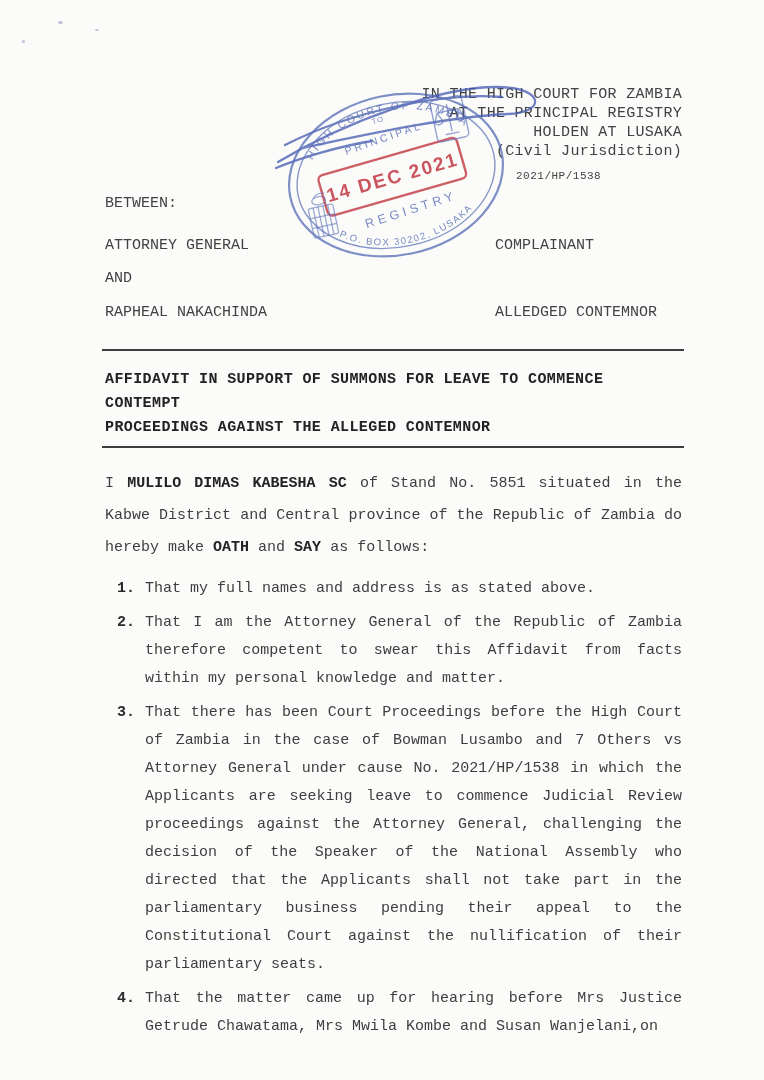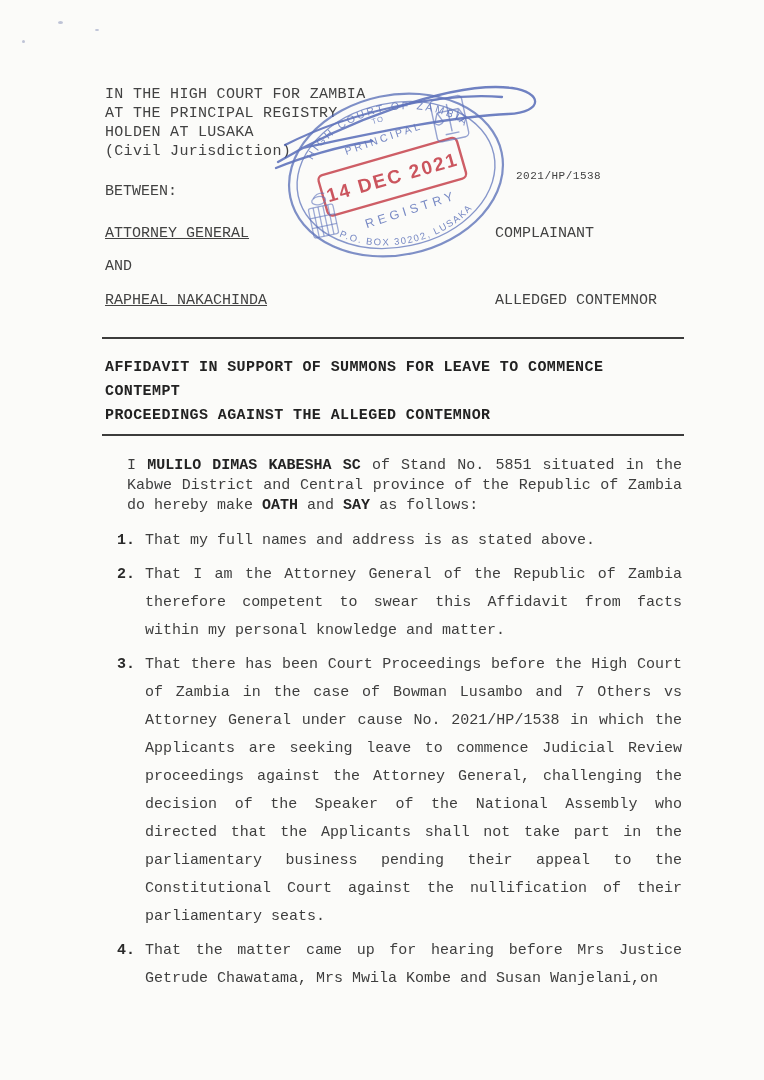--- a/index.html
+++ b/index.html
@@ -6,32 +6,32 @@
   html,body { background:#e8e8e6; }
   .page {
     position:relative;
     width:764px; height:1080px;
     background:#fbfbf9;
     font-family:"Liberation Mono","DejaVu Sans Mono",monospace;
     color:#3e3e3e;
     overflow:hidden;
   }
   .doc { position:absolute; left:105px; top:0; width:577px; }
-  .court-block { margin-top:85px; font-size:15px; line-height:19px; letter-spacing:0.3px; color:#424242; }
+  .court-block { margin-top:85px; font-size:15px; line-height:19px; letter-spacing:0.3px; color:#424242;text-align:right; }
   .header-row { position:relative; }
   .case-no { position:absolute; left:411px; top:85px; font-size:11px; color:#424242; letter-spacing:0.5px; }
-  .between { margin-top:21px; font-size:15px; line-height:19px; color:#424242; }
-  .party-row { position:relative; margin-top:23px; font-size:15px; line-height:19px; color:#424242;text-decoration:underline; }
+  .between { margin-top:33px; font-size:15px; line-height:19px; color:#424242; }
+  .party-row { position:relative; margin-top:23px; font-size:15px; line-height:19px; color:#424242; }
   .party-row .role { position:absolute; left:390px; top:0; }
   .and-row { margin-top:14px; font-size:15px; line-height:19px; color:#424242; }
   .party-row.second { margin-top:15px; }
   .rule { margin-top:27px; height:2px; background:#3c3c3c; width:582px; margin-left:-3px; }
   .rule.bottom { margin-top:6px; }
   .title { margin-top:17px; font-size:15px; line-height:24px; font-weight:bold; color:#222; letter-spacing:0.4px; }
-  .intro { margin-top:20px; font-size:15px; line-height:20px; text-align:justify; color:#3e3e3e;margin-left:22px; }
+  .intro { margin-top:20px; font-size:15px; line-height:32px; text-align:justify; color:#3e3e3e; }
   .intro b, .itext b { color:#232323; }
   .item { display:flex; margin-top:11px; font-size:15px; line-height:28px; }
   .item .num { width:28px; padding-left:12px; flex:0 0 40px; font-weight:bold; color:#2a2a2a; }
   .item .itext { flex:1; text-align:justify; color:#3e3e3e; }
   .item + .item { margin-top:6px; }
   .stamp-svg { position:absolute; left:240px; top:50px; width:320px; height:220px; opacity:0.88; }
   .speck { position:absolute; background:#8d96ba; opacity:0.55; border-radius:50%; }
   .speck.s1 { left:58px; top:21px; width:5px; height:3px; }
   .speck.s2 { left:95px; top:29px; width:4px; height:2px; }
   .speck.s3 { left:22px; top:40px; width:3px; height:3px; }

